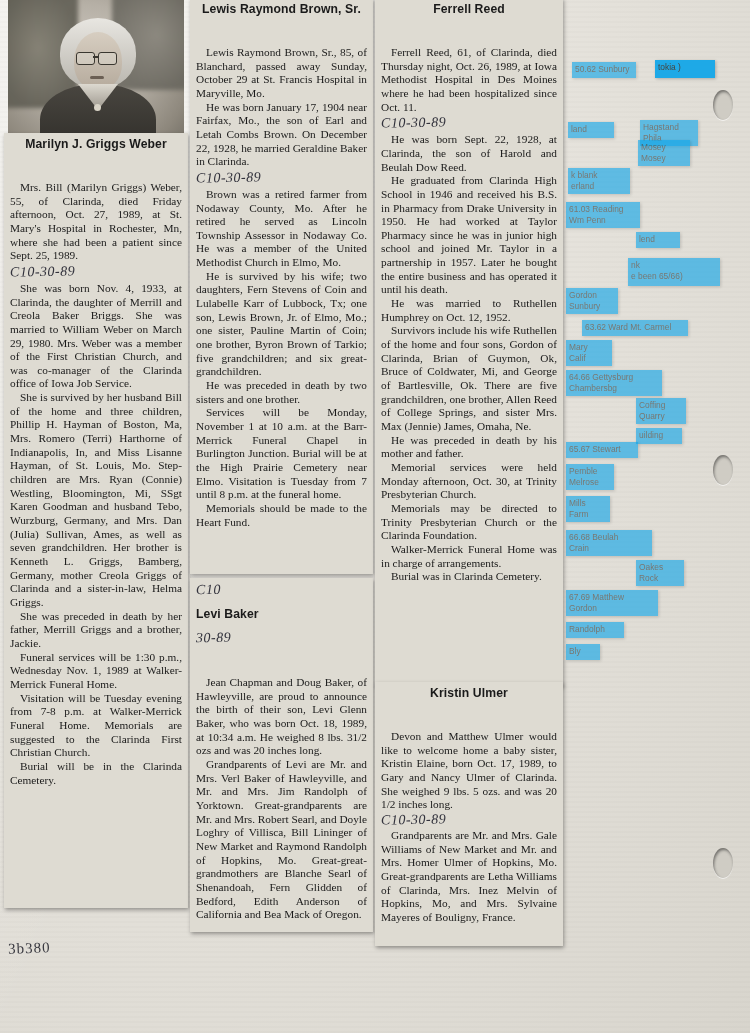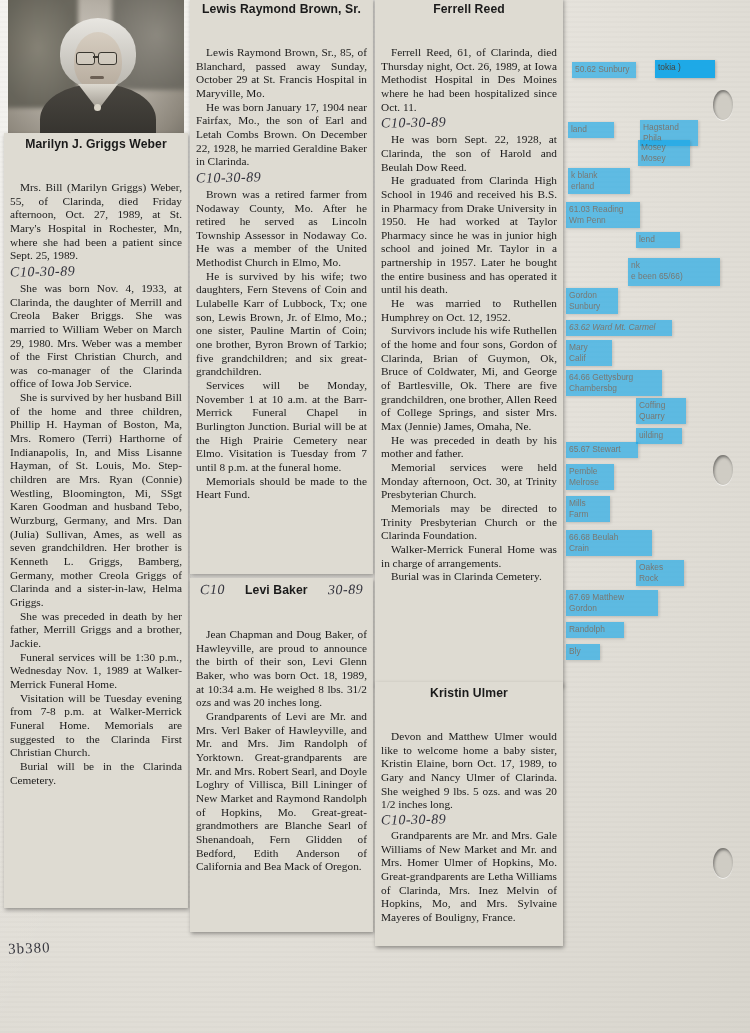--- a/index.html
+++ b/index.html
@@ -174,27 +174,28 @@
 </div>
 
 <div class="clip" style="left:190px;top:-2px;width:183px;height:576px;">
   <div class="headline">Lewis Raymond Brown, Sr.</div>
   <div class="col-text">
     <p>Lewis Raymond Brown, Sr., 85, of Blanchard, passed away Sunday, October 29 at St. Francis Hospital in Maryville, Mo.</p>
     <p>He was born January 17, 1904 near Fairfax, Mo., the son of Earl and Letah Combs Brown. On December 22, 1928, he married Geraldine Baker in Clarinda.</p>
     <p style="text-indent:0;text-align:left;margin:1px 0 1px 0;"><span class="hw-inline">C10-30-89</span></p>
     <p>Brown was a retired farmer from Nodaway County, Mo. After he retired he served as Lincoln Township Assessor in Nodaway Co. He was a member of the United Methodist Church in Elmo, Mo.</p>
     <p>He is survived by his wife; two daughters, Fern Stevens of Coin and Lulabelle Karr of Lubbock, Tx; one son, Lewis Brown, Jr. of Elmo, Mo.; one sister, Pauline Martin of Coin; one brother, Byron Brown of Tarkio; five grandchildren; and six great-grandchildren.</p>
+    <p>He was preceded in death by two sisters and one brother.</p>
     <p>Services will be Monday, November 1 at 10 a.m. at the Barr-Merrick Funeral Chapel in Burlington Junction. Burial will be at the High Prairie Cemetery near Elmo. Visitation is Tuesday from 7 until 8 p.m. at the funeral home.</p>
     <p>Memorials should be made to the Heart Fund.</p>
   </div>
 </div>
 
 <div class="clip" style="left:190px;top:578px;width:183px;height:354px;">
-  <div style="display:flex;align-items:baseline;justify-content:center;gap:20px;margin-bottom:2px;">
+  <div style="display:flex;align-items:baseline;justify-content:center;gap:9px;margin-bottom:2px;flex-direction:column;">
     <span class="hw-inline">C10</span>
     <span class="headline" style="margin:0;">Levi Baker</span>
     <span class="hw-inline">30-89</span>
   </div>
   <div class="col-text">
     <p>Jean Chapman and Doug Baker, of Hawleyville, are proud to announce the birth of their son, Levi Glenn Baker, who was born Oct. 18, 1989, at 10:34 a.m. He weighed 8 lbs. 31/2 ozs and was 20 inches long.</p>
     <p>Grandparents of Levi are Mr. and Mrs. Verl Baker of Hawleyville, and Mr. and Mrs. Jim Randolph of Yorktown. Great-grandparents are Mr. and Mrs. Robert Searl, and Doyle Loghry of Villisca, Bill Lininger of New Market and Raymond Randolph of Hopkins, Mo. Great-great-grandmothers are Blanche Searl of Shenandoah, Fern Glidden of Bedford, Edith Anderson of California and Bea Mack of Oregon.</p>
   </div>
 </div>
 
@@ -253,21 +254,21 @@
   <div>lend</div>
 </div>
 <div class="scrap faint" style="left:628px;top:258px;width:92px;height:28px;">
   <div>nk</div>
   <div>e been 65/66)</div>
 </div>
 <div class="scrap faint" style="left:566px;top:288px;width:52px;height:26px;">
   <div>Gordon</div>
   <div>Sunbury</div>
 </div>
-<div class="scrap faint" style="left:566px;top:320px;width:106px;height:16px;font-style:italic;">
+<div class="scrap faint" style="left:582px;top:320px;width:106px;height:16px;">
   <div>63.62 Ward Mt. Carmel</div>
 </div>
 <div class="scrap faint" style="left:566px;top:340px;width:46px;height:26px;">
   <div>Mary</div>
   <div>Calif</div>
 </div>
 <div class="scrap faint" style="left:566px;top:370px;width:96px;height:26px;">
   <div>64.66 Gettysburg</div>
   <div>Chambersbg</div>
 </div>

